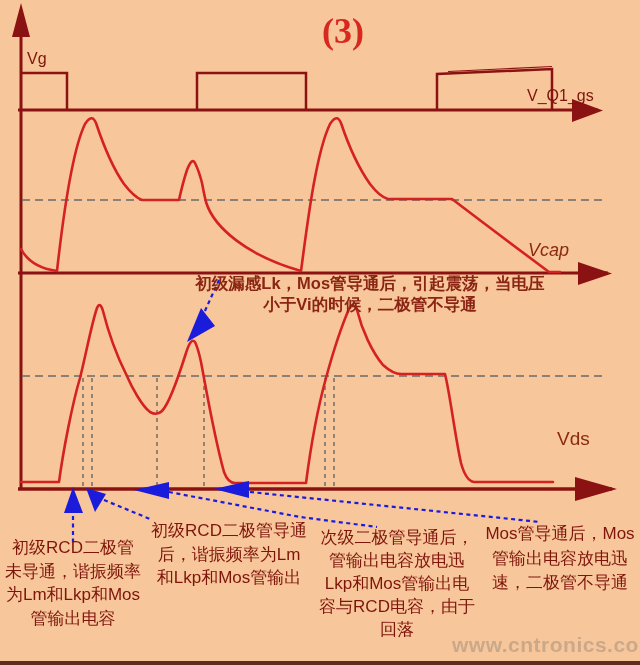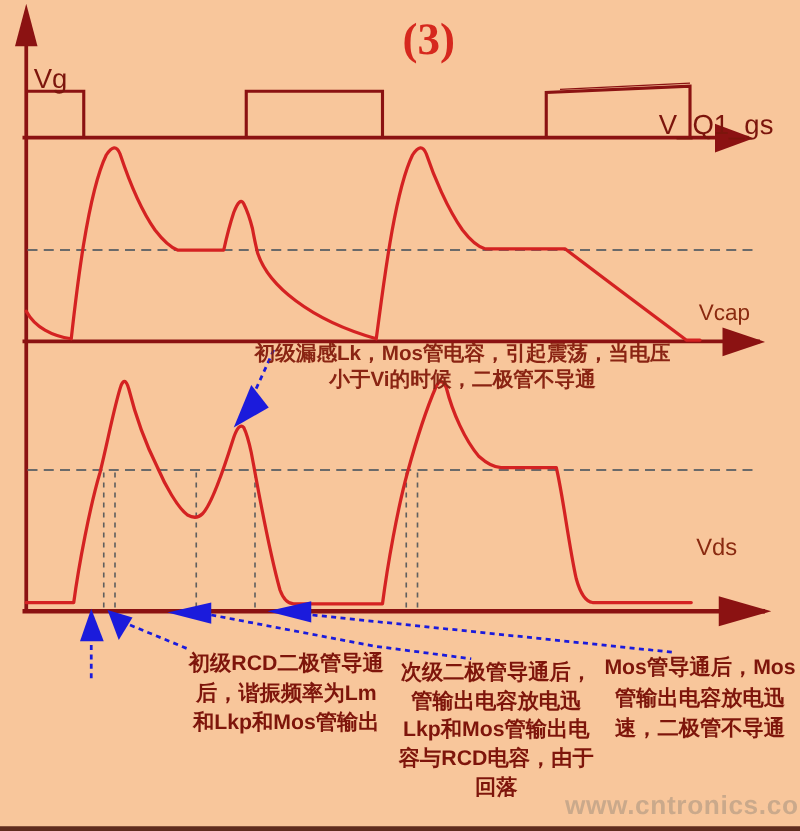--- a/index.html
+++ b/index.html
@@ -9,24 +9,24 @@
     background:#f8c69b;
     overflow:hidden;
     font-family:"Liberation Sans", sans-serif;
   }
   #plot-svg{position:absolute;left:0;top:0;}
   .txt{position:absolute;white-space:nowrap;}
   .title{
     font-family:"Liberation Serif", serif;
     font-size:36px;color:#d6281e;font-weight:600;
   }
-  .axis-label{font-size:22px;color:#7c150c;}
+  .axis-label{font-size:16px;color:#7c150c;}
   .sig-label{font-size:18px;color:#8a2a10;}
   .note{
-    color:#7e150b;font-weight:700;font-size:17px;
+    color:#7e150b;font-weight:400;font-size:17px;
     line-height:23.5px;text-align:center;white-space:nowrap;
   }
   .cap-note{
     color:#8a2413;font-weight:600;font-size:16.5px;
     line-height:21px;text-align:center;
   }
   .watermark{
     font-size:21px;font-weight:600;color:#caa98b;letter-spacing:.5px;
   }
   .bottom-strip{
@@ -128,29 +128,35 @@
       <line x1="250" y1="492" x2="540" y2="522"></line>
     </g>
   </svg>
 
   <div class="txt title" style="left:303px;top:10px;width:80px;text-align:center;">(3)</div>
 
   <div class="txt axis-label" style="left:27px;top:50px;">Vg</div>
 
   <div class="txt axis-label" style="left:527px;top:87px;">V_Q1_gs</div>
 
-  <div class="txt sig-label" style="left:559px;top:240px;">Vcap</div>
+  <div class="txt sig-label" style="left:528px;top:240px;font-style:italic;">Vcap</div>
 
   <div class="txt sig-label" style="left:557px;top:428px;font-size:19px;">Vds</div>
 
   <div class="txt cap-note" style="left:150px;top:273px;width:440px;">
-    <div>初级漏感Lk，Mos管电容，引起震荡，当电压</div>
+    <div>初级漏感Lk，Mos管导通后，引起震荡，当电压</div>
     <div>小于Vi的时候，二极管不导通</div>
   </div>
 
+  <div class="txt note" style="left:2px;top:536px;width:142px;">
+    <div>初级RCD二极管</div>
+    <div>未导通，谐振频率</div>
+    <div>为Lm和Lkp和Mos</div>
+    <div>管输出电容</div>
+  </div>
 
   <div class="txt note" style="left:146px;top:519px;width:166px;">
     <div>初级RCD二极管导通</div>
     <div>后，谐振频率为Lm</div>
     <div>和Lkp和Mos管输出</div>
   </div>
 
   <div class="txt note" style="left:310px;top:526px;width:174px;line-height:23px;">
     <div>次级二极管导通后，</div>
     <div>管输出电容放电迅</div>

